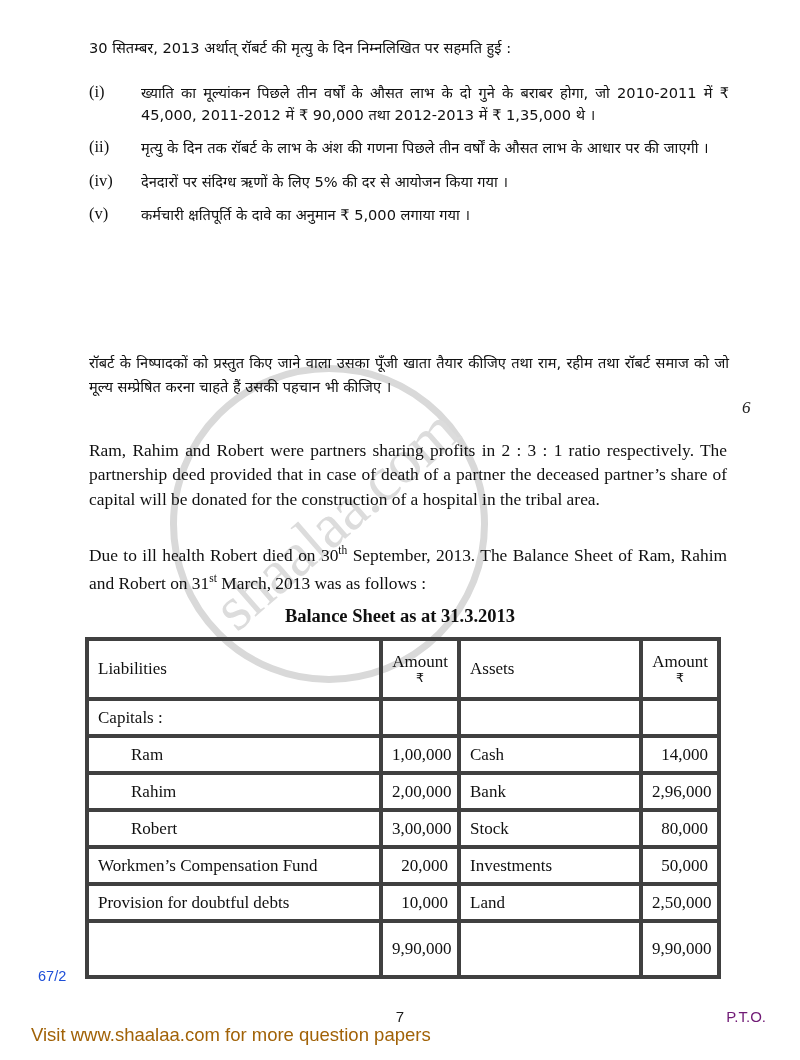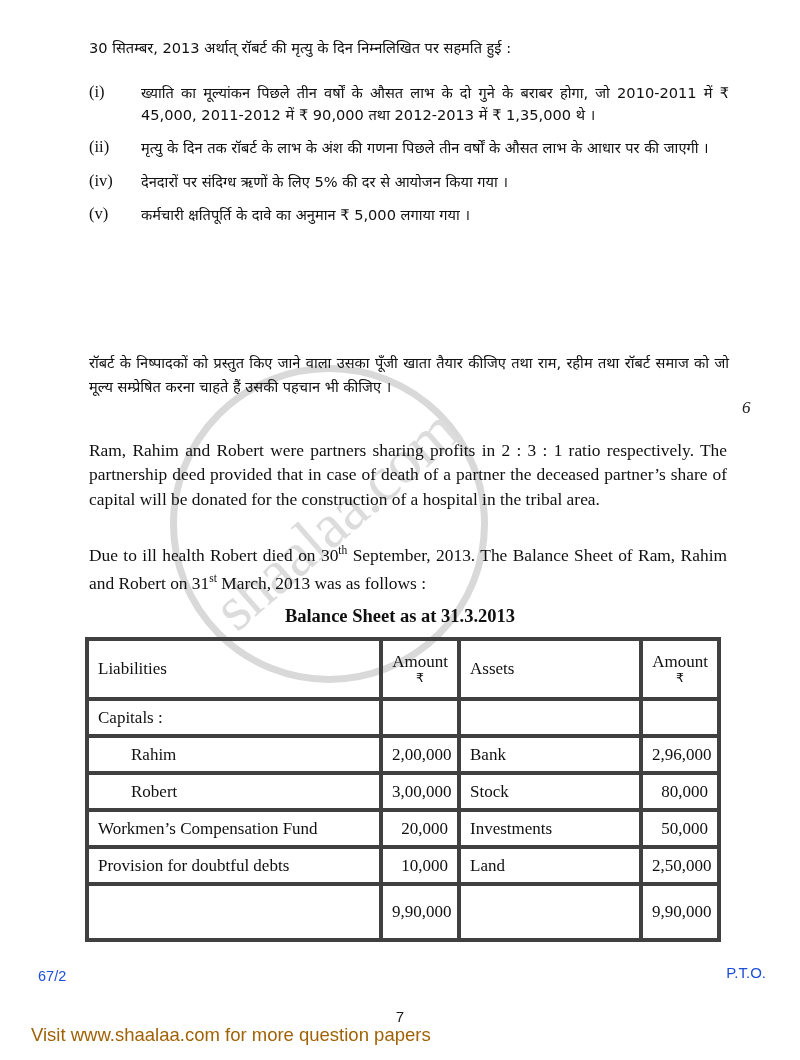--- a/index.html
+++ b/index.html
@@ -196,24 +196,24 @@
     top: 1008px;
     width: 800px;
     text-align: center;
     font-family: "Liberation Sans", sans-serif;
     font-size: 15px;
     color: #1a1a1a;
   }
   .f-right {
     position: absolute;
     right: 34px;
-    top: 964px;
+    top: 1008px;
     font-family: "Liberation Sans", sans-serif;
     font-size: 15px;
-    color: #1d4ed8;
+    color: #701a75;
   }
   .f-banner {
     position: absolute;
     left: 31px;
     top: 1024px;
     font-family: "Liberation Sans", sans-serif;
     font-size: 18.5px;
     color: #a16207;
     white-space: nowrap;
   }
@@ -276,20 +276,26 @@
             <td class="ctr"><span>Amount</span><span class="rs">₹</span></td>
           </tr>
 
           <tr class="r r-first">
             <td>Capitals :</td>
             <td class="num"></td>
             <td></td>
             <td class="num"></td>
           </tr>
           <tr class="r">
+            <td class="indent">Ram</td>
+            <td class="num">1,00,000</td>
+            <td>Cash</td>
+            <td class="num">14,000</td>
+          </tr>
+          <tr class="r">
             <td class="indent">Rahim</td>
             <td class="num">2,00,000</td>
             <td>Bank</td>
             <td class="num">2,96,000</td>
           </tr>
           <tr class="r">
             <td class="indent">Robert</td>
             <td class="num">3,00,000</td>
             <td>Stock</td>
             <td class="num">80,000</td>

